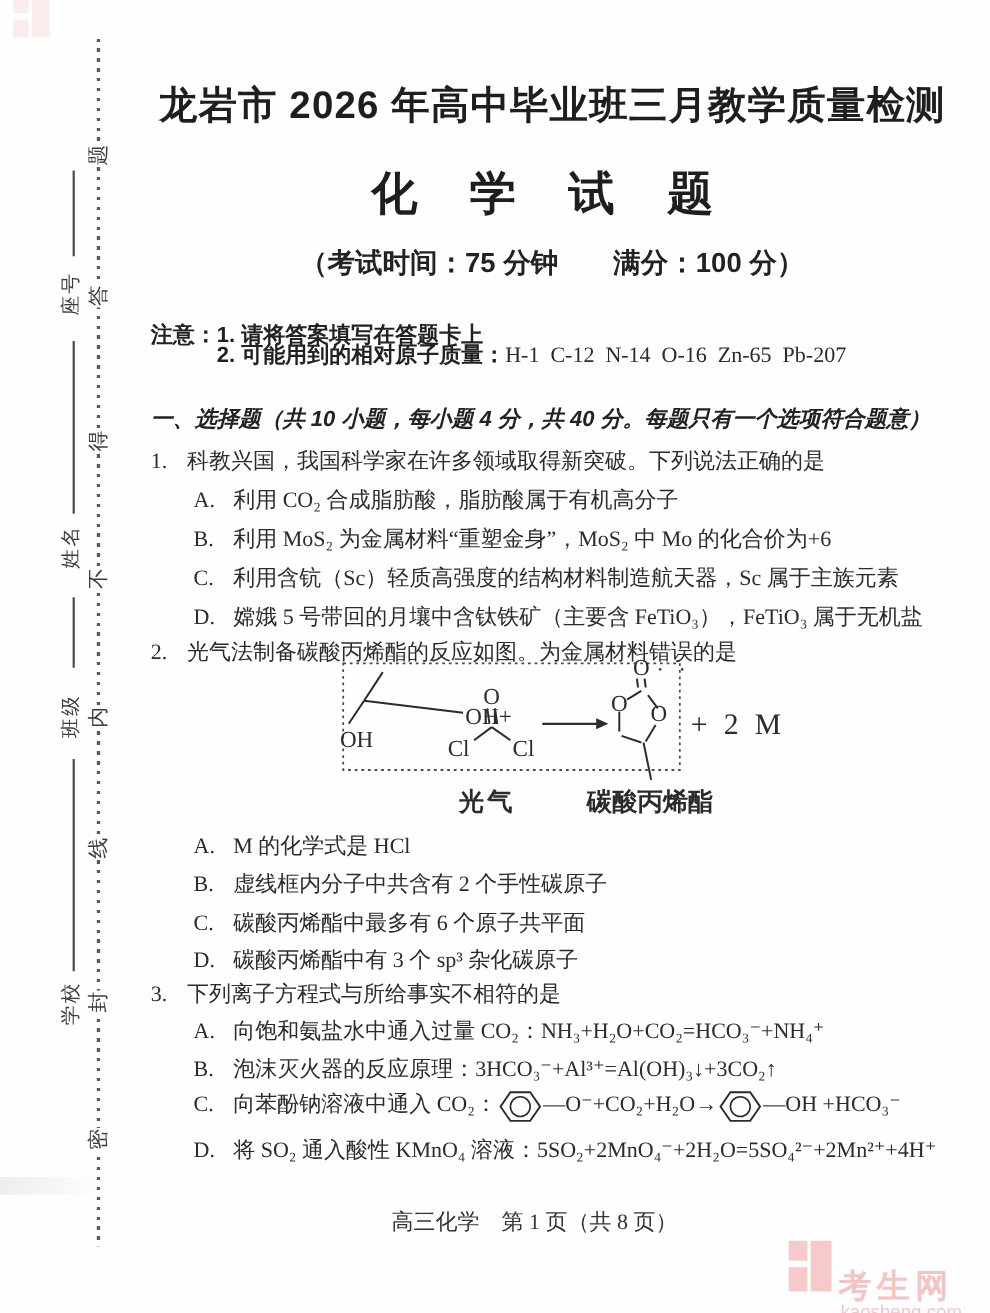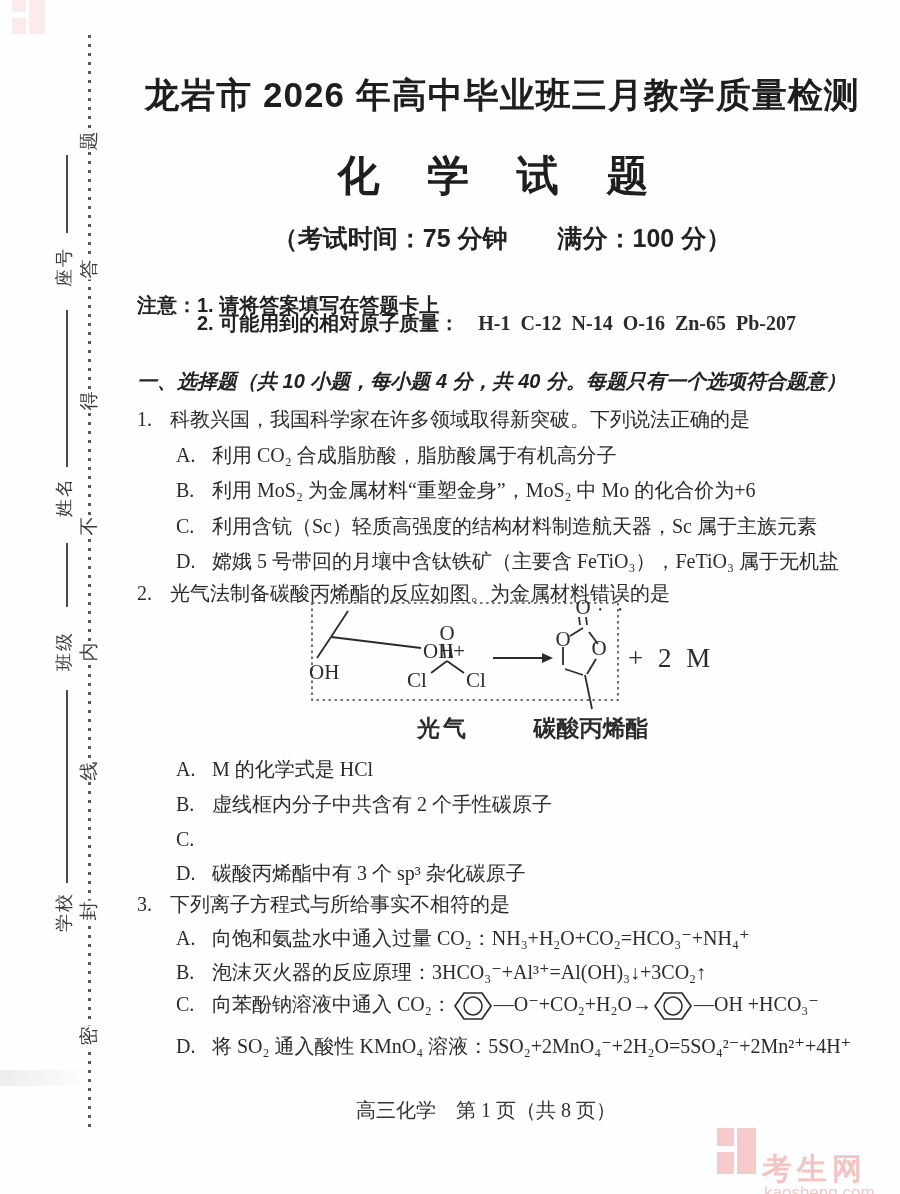--- a/index.html
+++ b/index.html
@@ -20,21 +20,21 @@
   .opt{left:176px;}
   .qnum{display:inline-block;width:33px;flex:none;}
   .olabel{display:inline-block;width:36px;flex:none;}
   .title1{top:72px;font-size:35px;letter-spacing:1px;font-weight:700;
           font-family:"Liberation Sans","DejaVu Sans",sans-serif;color:#1e1e1e;}
   .title2{top:148px;font-size:42px;letter-spacing:18px;font-weight:700;
           font-family:"Liberation Sans","DejaVu Sans",sans-serif;color:#1e1e1e;}
   .subinfo{top:222px;font-size:25px;font-weight:700;
            font-family:"Liberation Sans","DejaVu Sans",sans-serif;color:#222;}
   .notice{font-family:"Liberation Sans","DejaVu Sans",sans-serif;font-weight:700;color:#222;}
-  .masses{font-family:"Liberation Serif","DejaVu Serif",serif;font-weight:700;white-space:pre;margin-left:19px;}
+  .masses{font-family:"Liberation Serif","DejaVu Serif",serif;font-weight:400;white-space:pre;}
   .emph{-webkit-text-emphasis:filled dot;-webkit-text-emphasis-position:under;
         text-emphasis:filled dot;text-emphasis-position:under right;}
   
   .diagram{position:absolute;left:295px;top:595px;}
   .diagram text{fill:#2b2b2b;font-family:"Liberation Serif","DejaVu Serif",serif;}
   .dlabel{font-family:"Liberation Sans","DejaVu Sans",sans-serif !important;font-weight:700;}
   .benz{flex:none;margin:0 1px;position:relative;top:2px;}
   
   .footer{position:absolute;left:114px;top:1097px;width:744px;text-align:center;
           font-size:20px;color:#333;}
@@ -170,20 +170,21 @@
   <div class="row opt" style="top:757px;">
     <span class="olabel">A.</span>
     <span>M 的化学式是 HCl</span>
   </div>
   <div class="row opt" style="top:792px;">
     <span class="olabel">B.</span>
     <span>虚线框内分子中共含有 2 个手性碳原子</span>
   </div>
   <div class="row opt" style="top:827px;">
     <span class="olabel">C.</span>
+    <span>碳酸丙烯酯中最多有 6 个原子共平面</span>
   </div>
   <div class="row opt" style="top:861px;">
     <span class="olabel">D.</span>
     <span>碳酸丙烯酯中有 3 个 sp³ 杂化碳原子</span>
   </div>
 
   <div class="row" style="top:892px;">
     <span class="qnum">3.</span>
     <span>下列离子方程式与所给事实不相符的是</span>
   </div>

